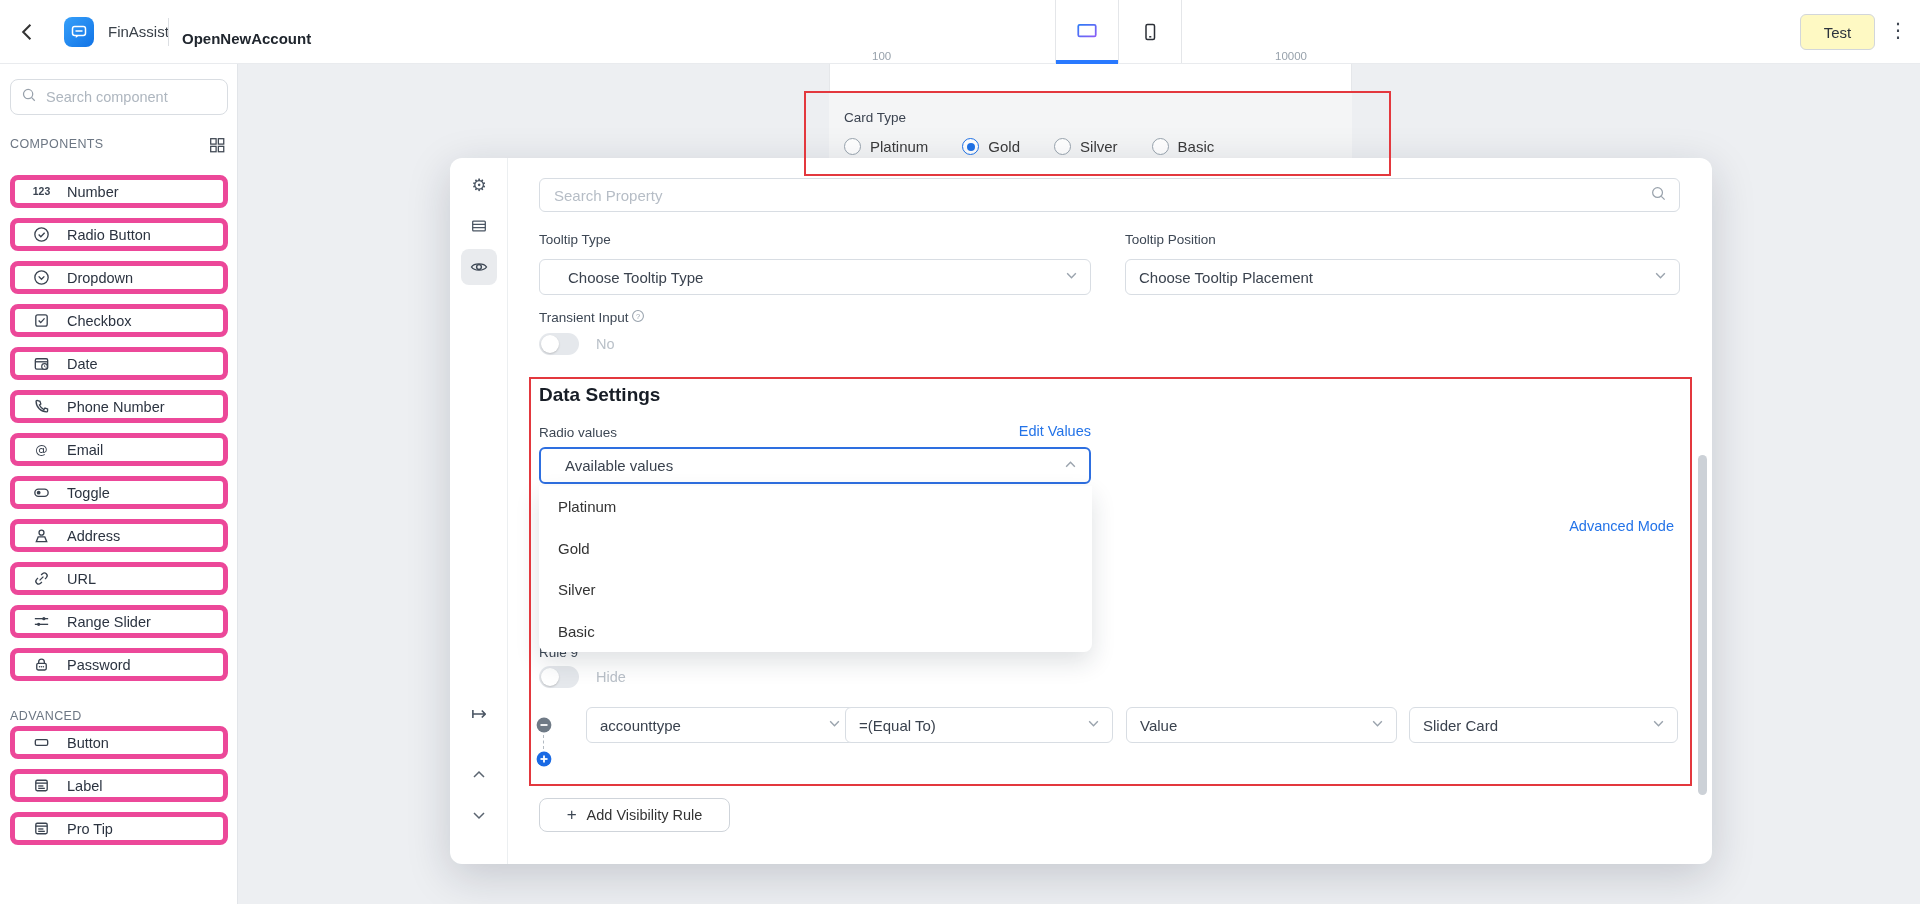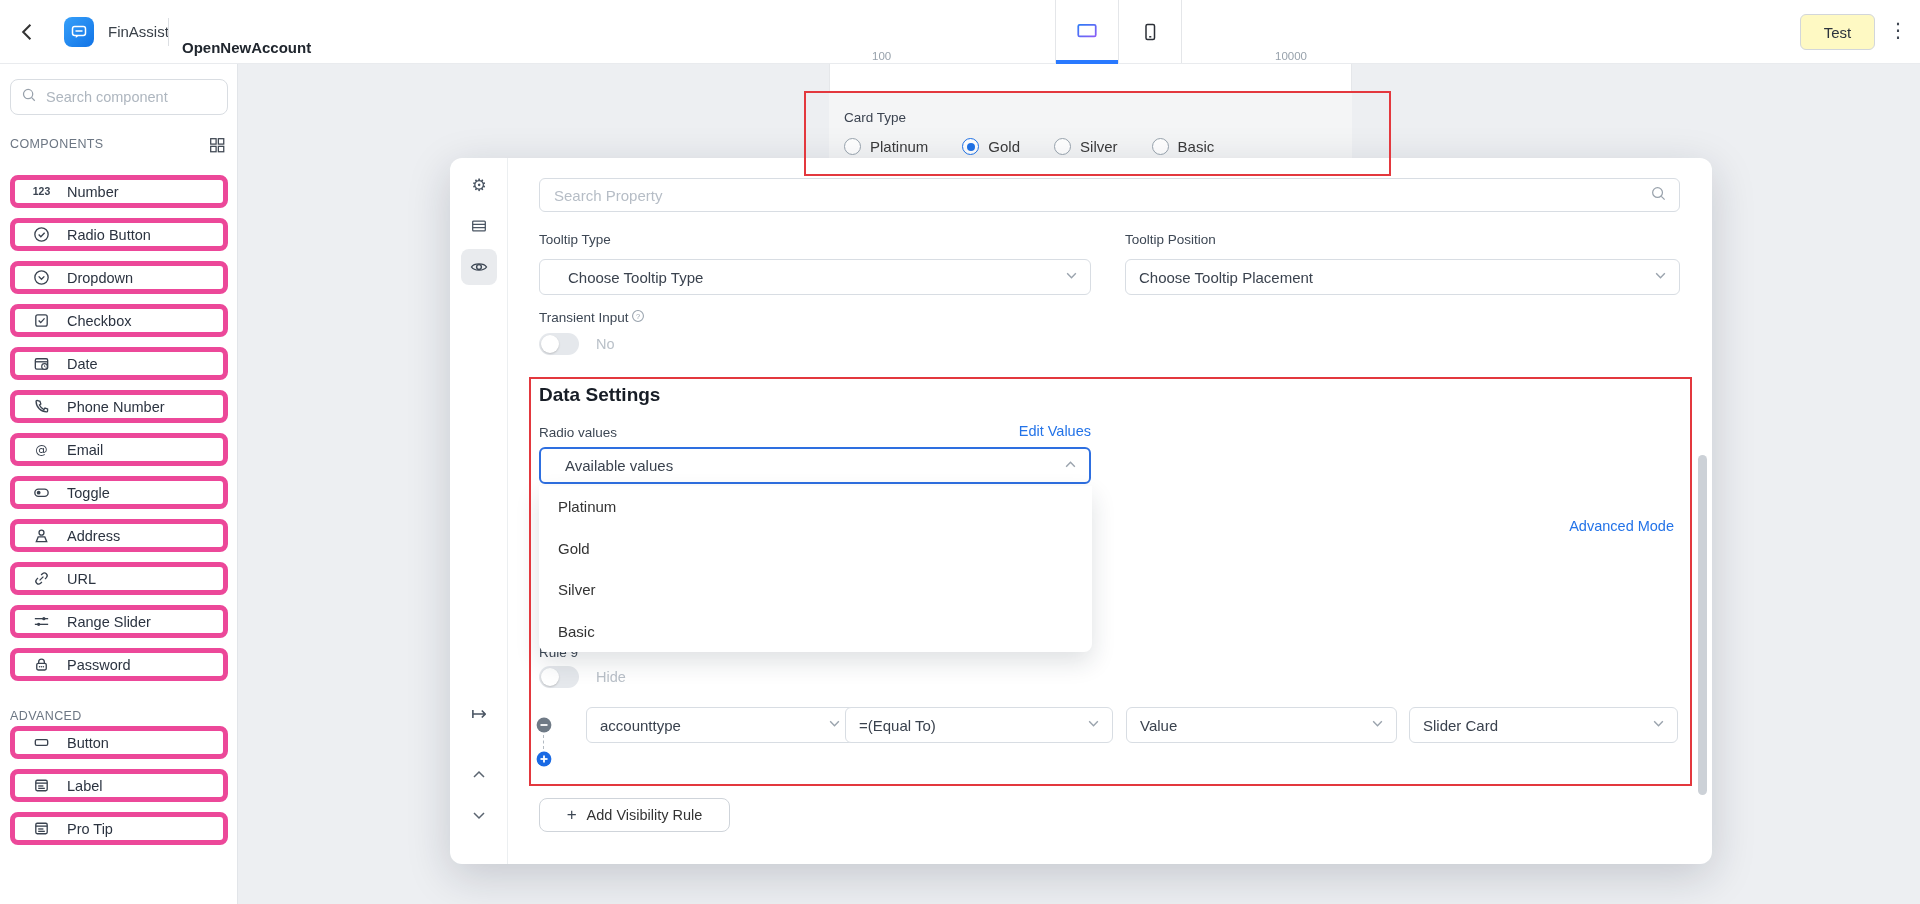--- a/index.html
+++ b/index.html
@@ -7,21 +7,21 @@
   #app{position:relative;width:1920px;height:904px;background:#edeff2;overflow:hidden;
        font-family:"Liberation Sans","DejaVu Sans",sans-serif;color:#2c333d;}
   .abs{position:absolute;}
 
   
   #hdr{position:absolute;left:0;top:0;width:1920px;height:64px;background:#fff;border-bottom:1px solid #e9ebee;z-index:30;}
   .hdr-back{left:16px;top:20px;width:24px;height:24px;cursor:pointer;}
   .logo{left:64px;top:17px;width:30px;height:30px;border-radius:8px;background:linear-gradient(135deg,#36a0fa,#1173e6);display:flex;align-items:center;justify-content:center;}
   .appname{left:108px;top:23px;font-size:15px;font-weight:500;color:#3a4149;}
   .hdivider{left:168px;top:18px;width:1px;height:28px;background:#dcdfe3;}
-  .formname{left:182px;top:39px;font-size:15px;font-weight:700;color:#20262e;}
+  .formname{left:182px;top:30px;font-size:15px;font-weight:700;color:#20262e;}
   .tabwrap{left:1055px;top:0;width:127px;height:63px;display:flex;border-left:1px solid #e4e6e9;border-right:1px solid #e4e6e9;}
   .tab{flex:1;display:flex;align-items:center;justify-content:center;position:relative;cursor:pointer;}
   .tab + .tab{border-left:1px solid #e4e6e9;}
   .tab-underline{position:absolute;left:0;bottom:-1px;width:100%;height:4px;background:#2979ff;}
   .clipnum{top:50px;font-size:11.5px;color:#98a2ac;z-index:31;}
   .testbtn{left:1800px;top:14px;width:75px;height:36px;border:1px solid #d2d6db;border-radius:6px;background:#fef9c3;
            display:flex;align-items:center;justify-content:center;font-size:15px;color:#2c333d;cursor:pointer;}
   .kebab{left:1888px;top:18px;font-size:20px;color:#3f4752;width:20px;text-align:center;cursor:pointer;}
 
   

